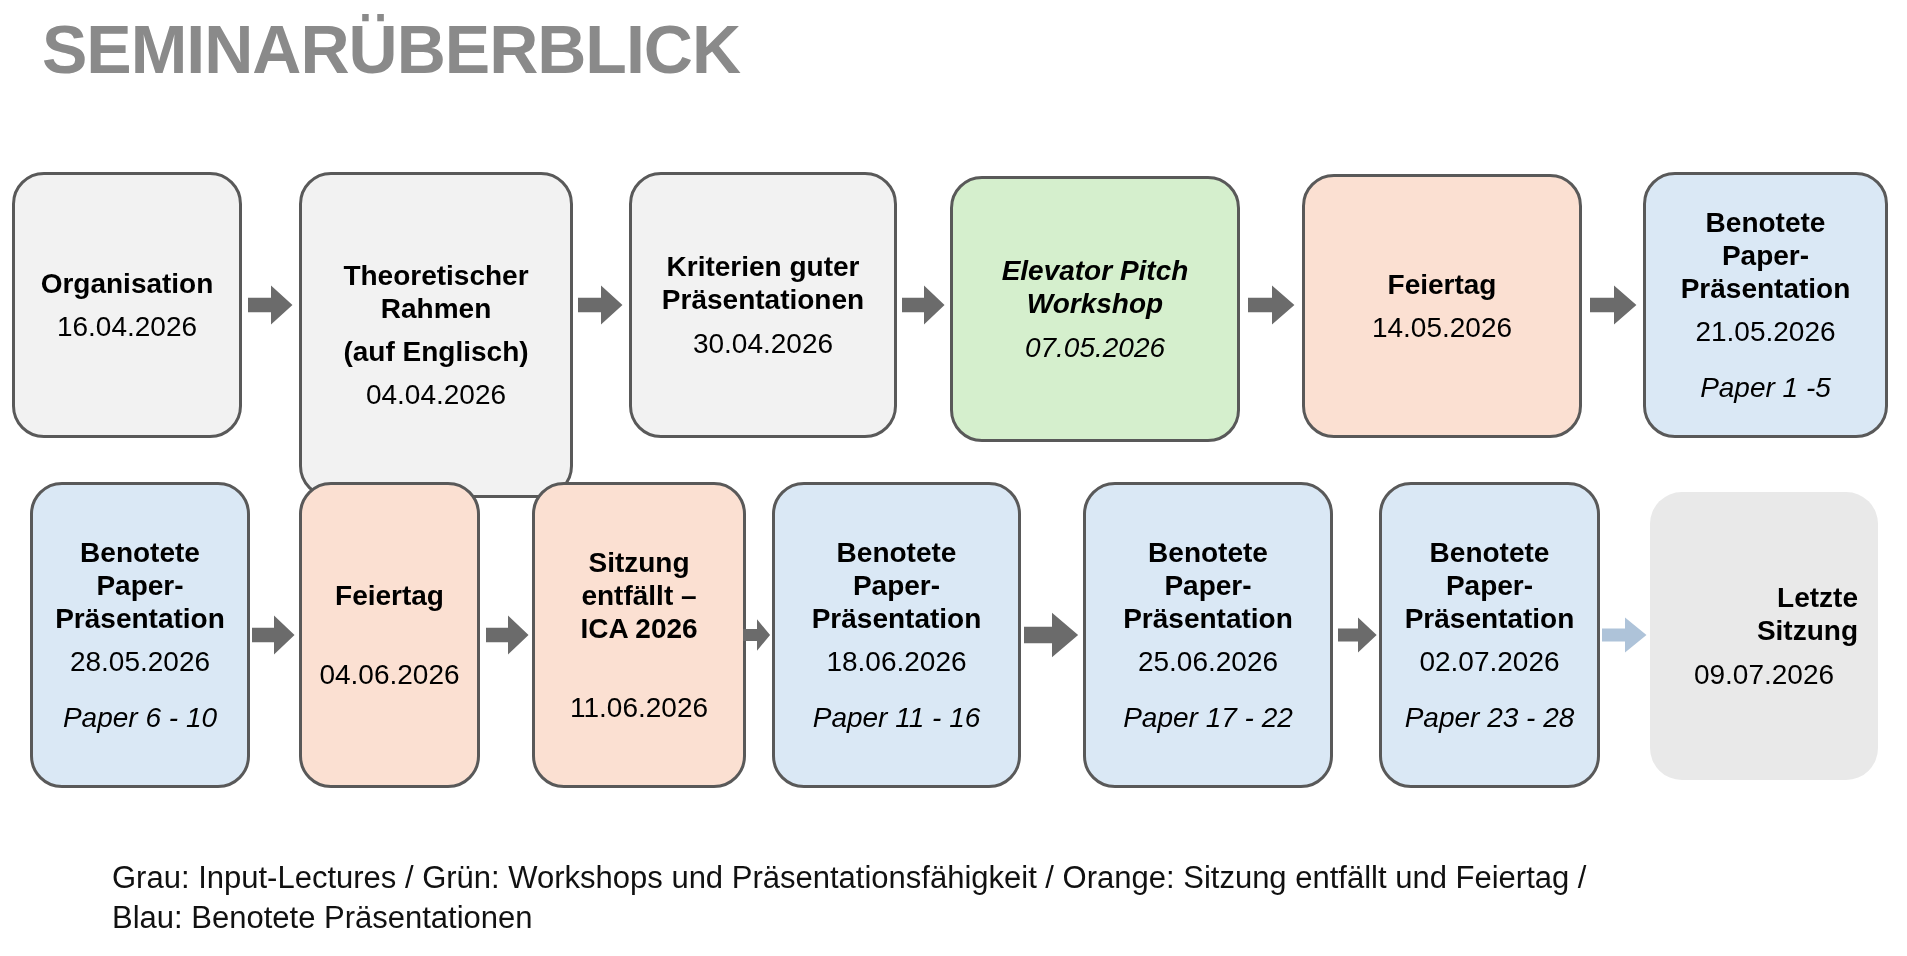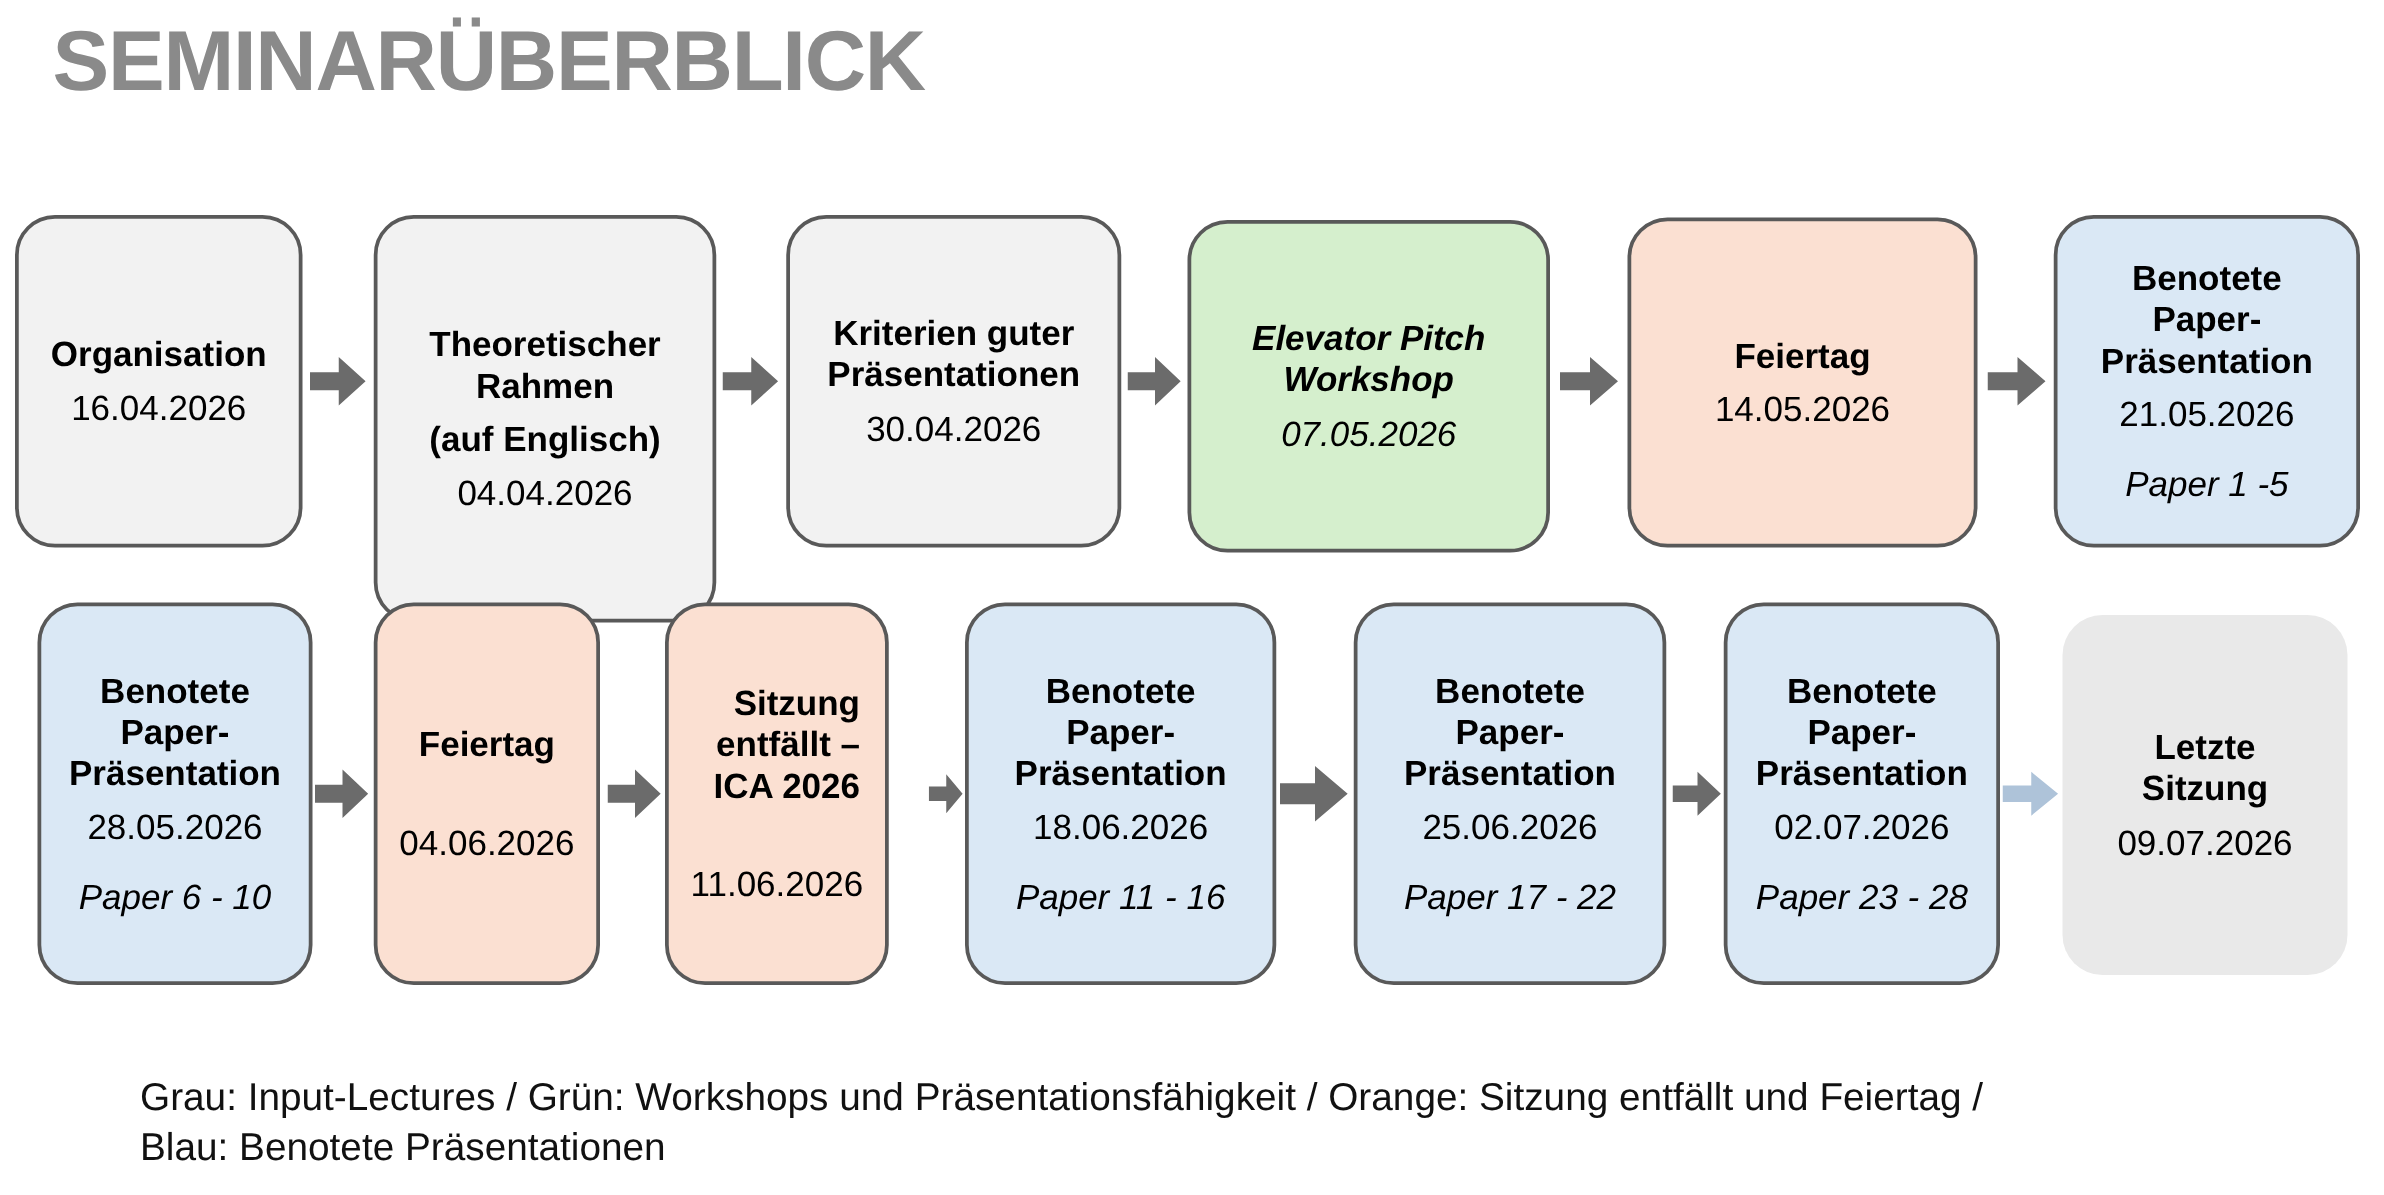--- a/index.html
+++ b/index.html
@@ -29,32 +29,32 @@
   }
   .box .title{font-weight:700;}
   .box .subtitle{font-weight:700;margin-top:10px;}
   .box .date{font-weight:400;margin-top:10px;}
   .box .paper{font-style:italic;margin-top:23px;}
   .box.gap-date .date{margin-top:46px;}
   .fill-gray{background:#f2f2f2;}
   .fill-green{background:#d5efcd;}
   .fill-orange{background:#fbe0d2;}
   .fill-blue{background:#dae8f5;}
-  .fill-plain{background:#e9e9e9;border:none;}
+  .fill-plain{background:#e9e9e9;border:none;text-align:right;}
   
   .b-r1-1{left:12px;  top:172px;width:230px;height:266px;}
   .b-r1-2{left:299px; top:172px;width:274px;height:326px;justify-content:center;}
   .b-r1-3{left:629px; top:172px;width:268px;height:266px;}
   .b-r1-4{left:950px; top:176px;width:290px;height:266px;font-style:italic;}
   .b-r1-5{left:1302px;top:174px;width:280px;height:264px;}
   .b-r1-6{left:1643px;top:172px;width:245px;height:266px;}
   
   .b-r2-1{left:30px;  top:482px;width:220px;height:306px;}
   .b-r2-2{left:299px; top:482px;width:181px;height:306px;}
-  .b-r2-3{left:532px; top:482px;width:179px;height:306px;text-align:right;}
+  .b-r2-3{left:532px; top:482px;width:214px;height:306px;}
   .b-r2-4{left:772px; top:482px;width:249px;height:306px;}
   .b-r2-5{left:1083px;top:482px;width:250px;height:306px;}
   .b-r2-6{left:1379px;top:482px;width:221px;height:306px;}
   .b-r2-7{left:1650px;top:492px;width:228px;height:288px;}
   
   .arrow{position:absolute;display:block;}
   .arrow svg{display:block;width:100%;height:100%;}
   .arrow-light polygon{fill:#aec3d9;}
   .a-r1-1{left:248px; top:284px;width:46px;height:42px;}
   .a-r1-2{left:578px; top:284px;width:46px;height:42px;}

